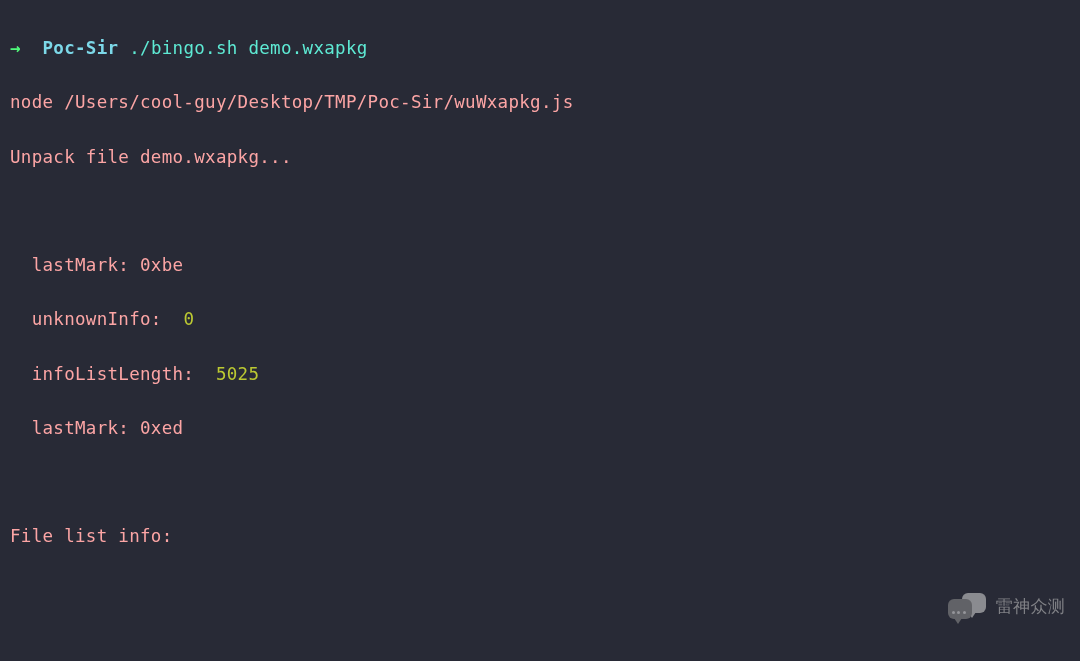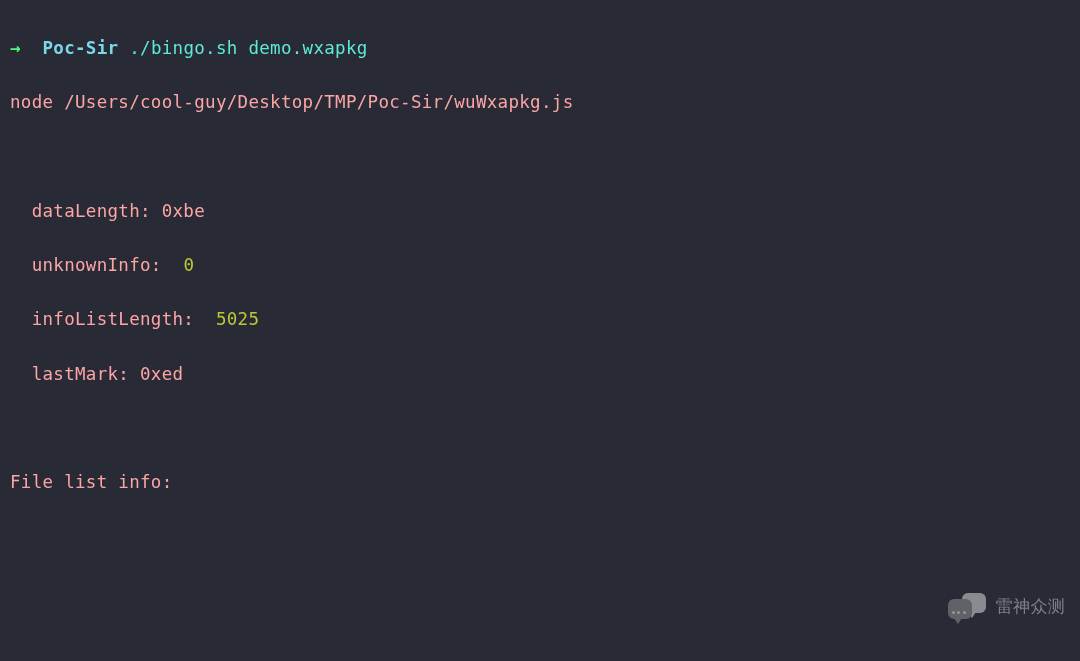--- a/index.html
+++ b/index.html
@@ -106,22 +106,23 @@
       font-size: 17px;
       font-family: sans-serif;
     }
   </style>
 </head>
 <body>
 
 <div class="terminal">
 <span class="line"><span class="arrow">→</span>  <span class="prompt-label">Poc-Sir</span> <span class="command">./bingo.sh demo.wxapkg</span></span>
 <span class="line text">node /Users/cool-guy/Desktop/TMP/Poc-Sir/wuWxapkg.js</span>
+<span class="line text">Unpack file demo.wxapkg...</span>
 <span class="line text"> </span>
-<span class="line text">  dataLength: 0xbe</span>
+<span class="line text">  lastMark: 0xbe</span>
 <span class="line"><span class="text">  unknownInfo:  </span><span class="number">0</span></span>
 <span class="line"><span class="text">  infoListLength:  </span><span class="number">5025</span></span>
 <span class="line text">  lastMark: 0xed</span>
 <span class="line text"> </span>
 <span class="line text">File list info:</span>
 
 
 
 
 

